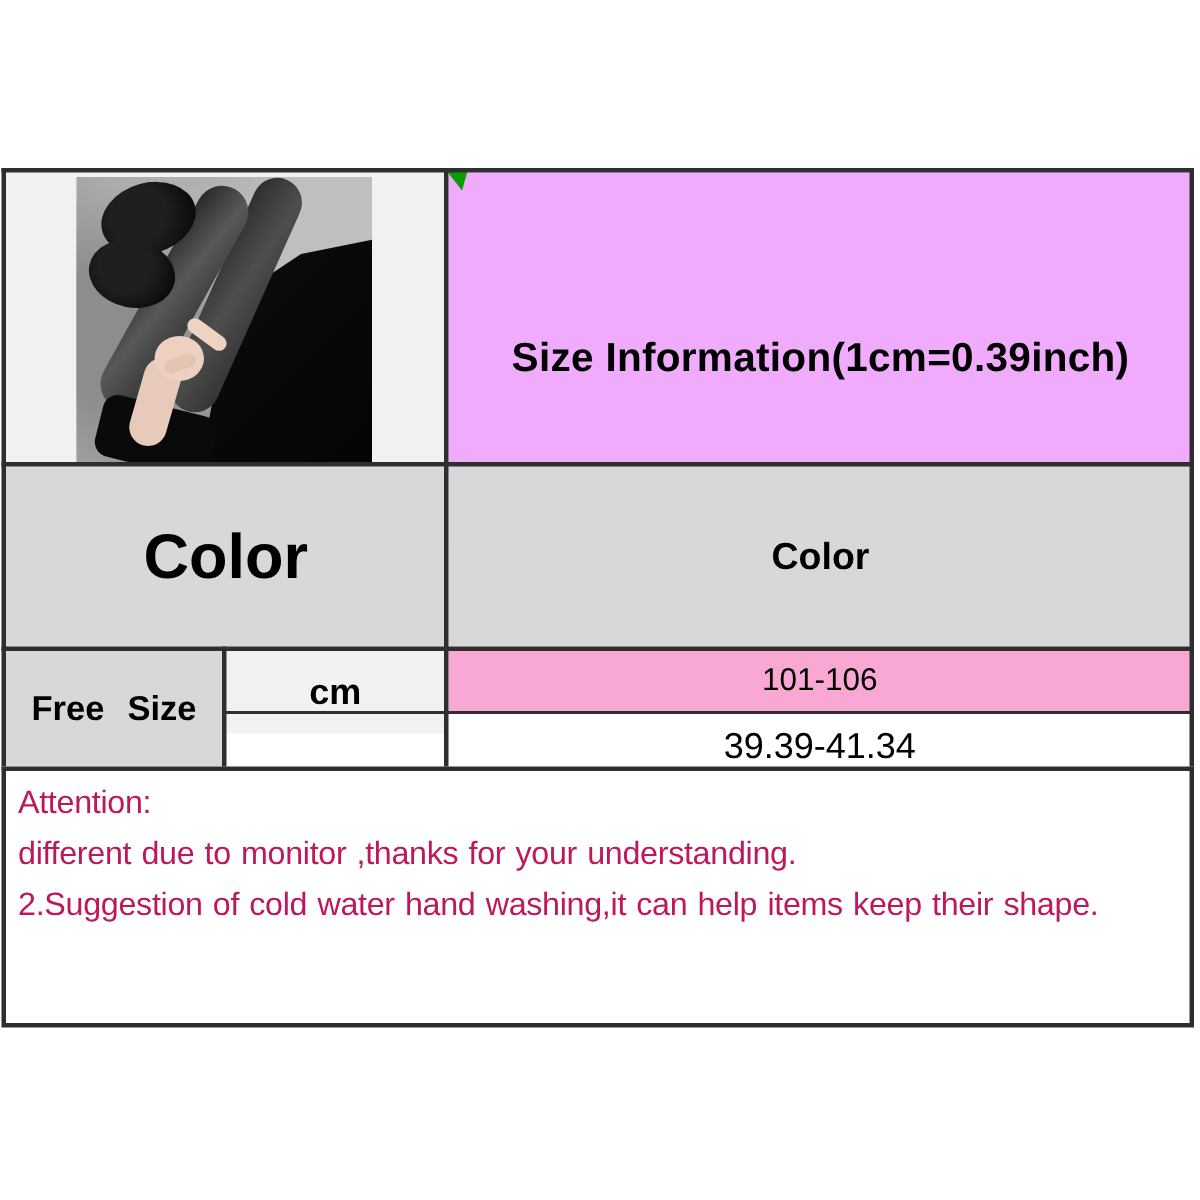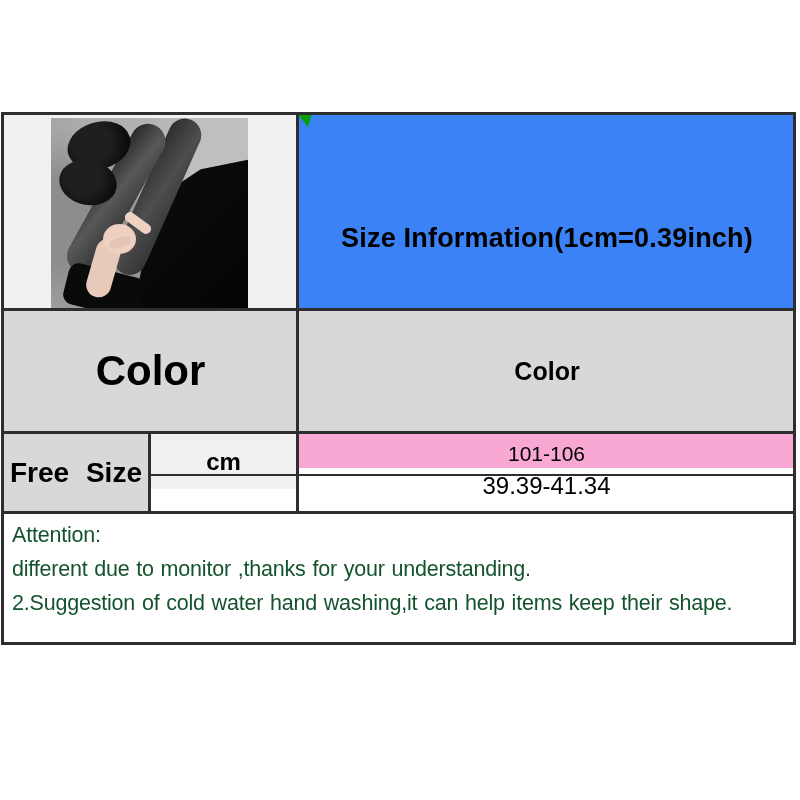--- a/index.html
+++ b/index.html
@@ -5,42 +5,42 @@
   html,body { margin:0; padding:0; background:#ffffff; }
   #canvas {
     position:relative; width:800px; height:800px; background:#ffffff;
     font-family:"Liberation Sans", sans-serif; color:#000; overflow:hidden;
   }
   .cell { position:absolute; display:flex; align-items:center; justify-content:center; box-sizing:border-box; }
   .bline { position:absolute; background:#2e2e2e; }
 
   
   .r1c1 { left:4px; top:115px; width:293px; height:193px; background:#f1f1f1; }
-  .r1c2 { left:299px; top:115px; width:496px; height:247px; background:#3b82f6; }
+  .r1c2 { left:299px; top:115px; width:496px; height:247px; background:#f0abfc; }
   .title { font-size:27px; font-weight:bold; letter-spacing:0.2px; }
 
   
   .r2c1 { left:4px; top:311px; width:293px; height:120px; background:#d8d8d8; }
   .r2c2 { left:299px; top:311px; width:496px; height:120px; background:#d8d8d8; }
   .size-big { font-size:42px; font-weight:bold; }
   .length-hd { font-size:25px; font-weight:bold; }
 
   
-  .r3label { left:4px; top:434px; width:144px; height:77px; background:#d8d8d8; font-size:28px; font-weight:bold; word-spacing:9px; }
+  .r3label { left:4px; top:434px; width:144px; height:77px; background:#d8d8d8; font-size:23px; font-weight:bold; word-spacing:9px; }
   .r3cm   { left:151px; top:434px; width:145px; height:55px; background:#f1f1f1; font-size:24px; font-weight:bold; }
   .r3inch { left:151px; top:476px; width:145px; height:35px; background:#ffffff; font-size:24px; font-weight:bold; }
   .r3vcm  { left:299px; top:434px; width:495px; height:40px; background:#f9a8d4; font-size:21px; }
-  .r3vinch{ left:299px; top:468px; width:495px; height:35px; background:#ffffff; font-size:24px; }
+  .r3vinch{ left:299px; top:480px; width:495px; height:35px; background:#ffffff; font-size:24px; }
 
   
   .attention {
-    position:absolute; left:1px; top:511px; width:795px; height:134px;
+    position:absolute; left:1px; top:511px; width:795px; height:174px;
     border:3px solid #2e2e2e; box-sizing:border-box; background:#fff;
     padding:4px 8px 0 8px; font-size:21.5px; line-height:34px;
-    letter-spacing:-0.2px; word-spacing:1px; color:#14532d; overflow:hidden;
+    letter-spacing:-0.2px; word-spacing:1px; color:#be185d; overflow:hidden;
   }
   .att-line { white-space:nowrap; }
   .att-just { white-space:normal; width:772px; text-align:justify; text-align-last:justify; }
 
   
   .marker { position:absolute; left:297px; top:113px; width:16px; height:15px; }
 
   
   .photo {
     position:absolute; left:47px; top:3px; width:197px; height:190px; overflow:hidden;

